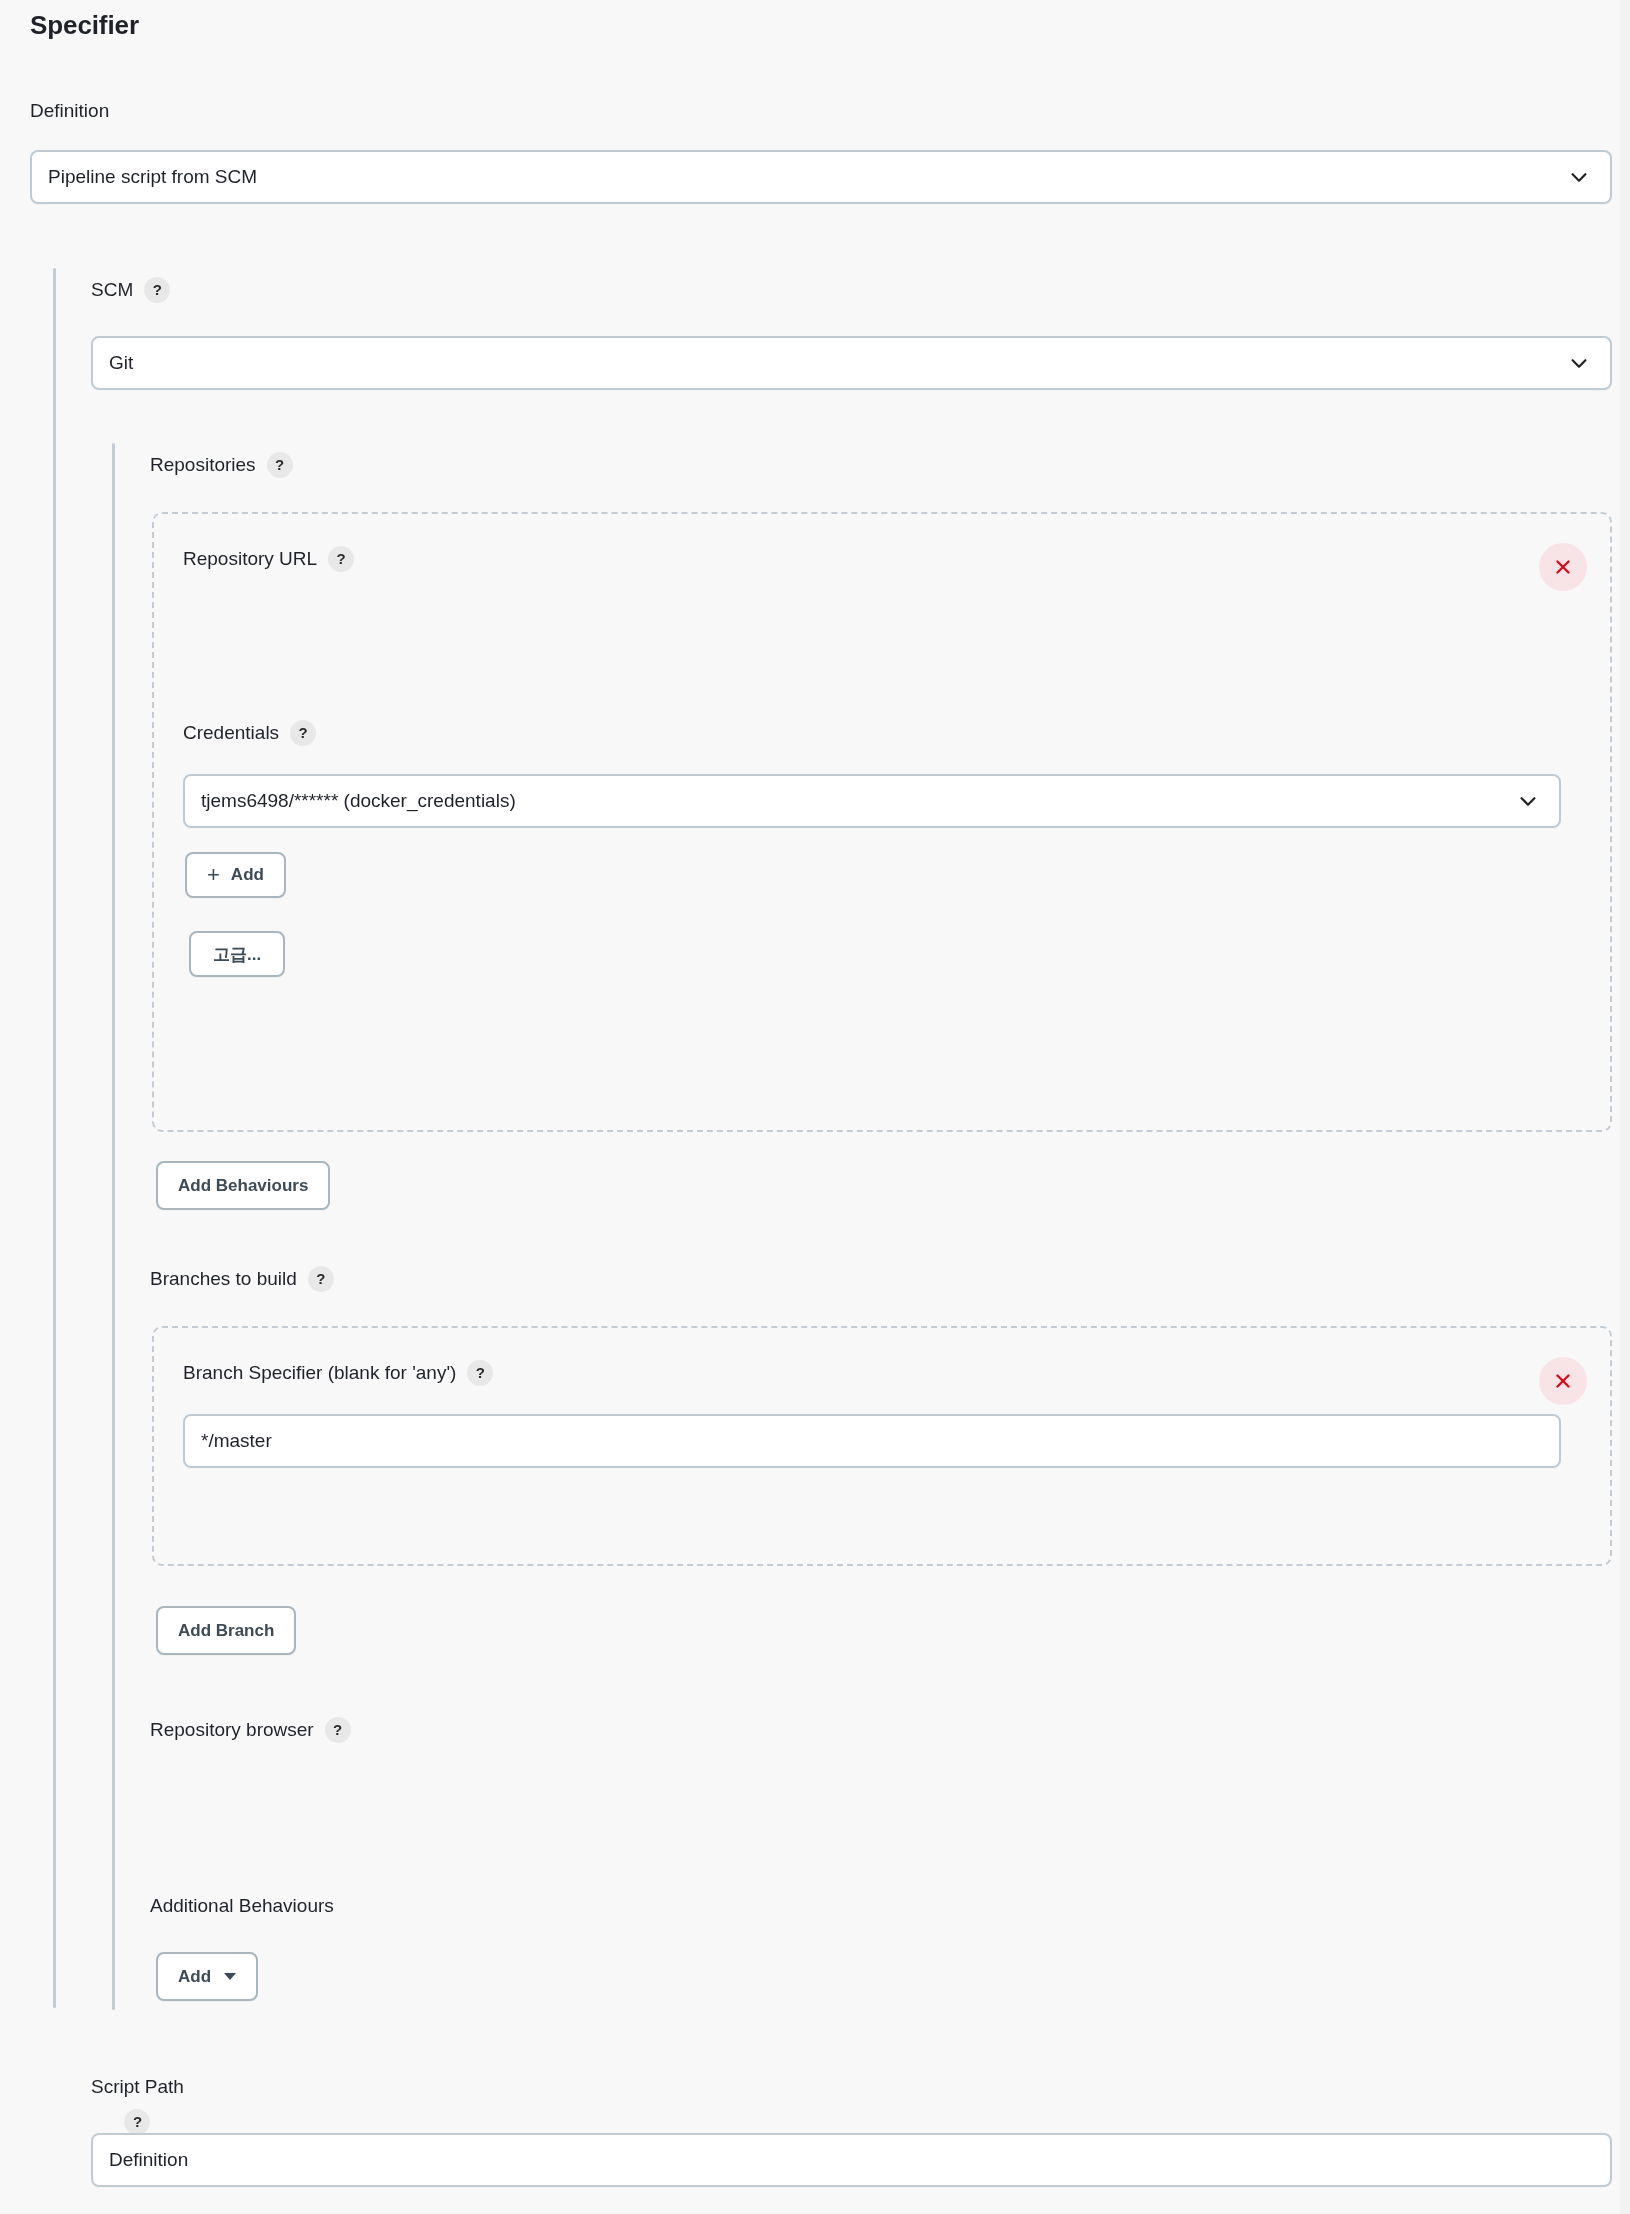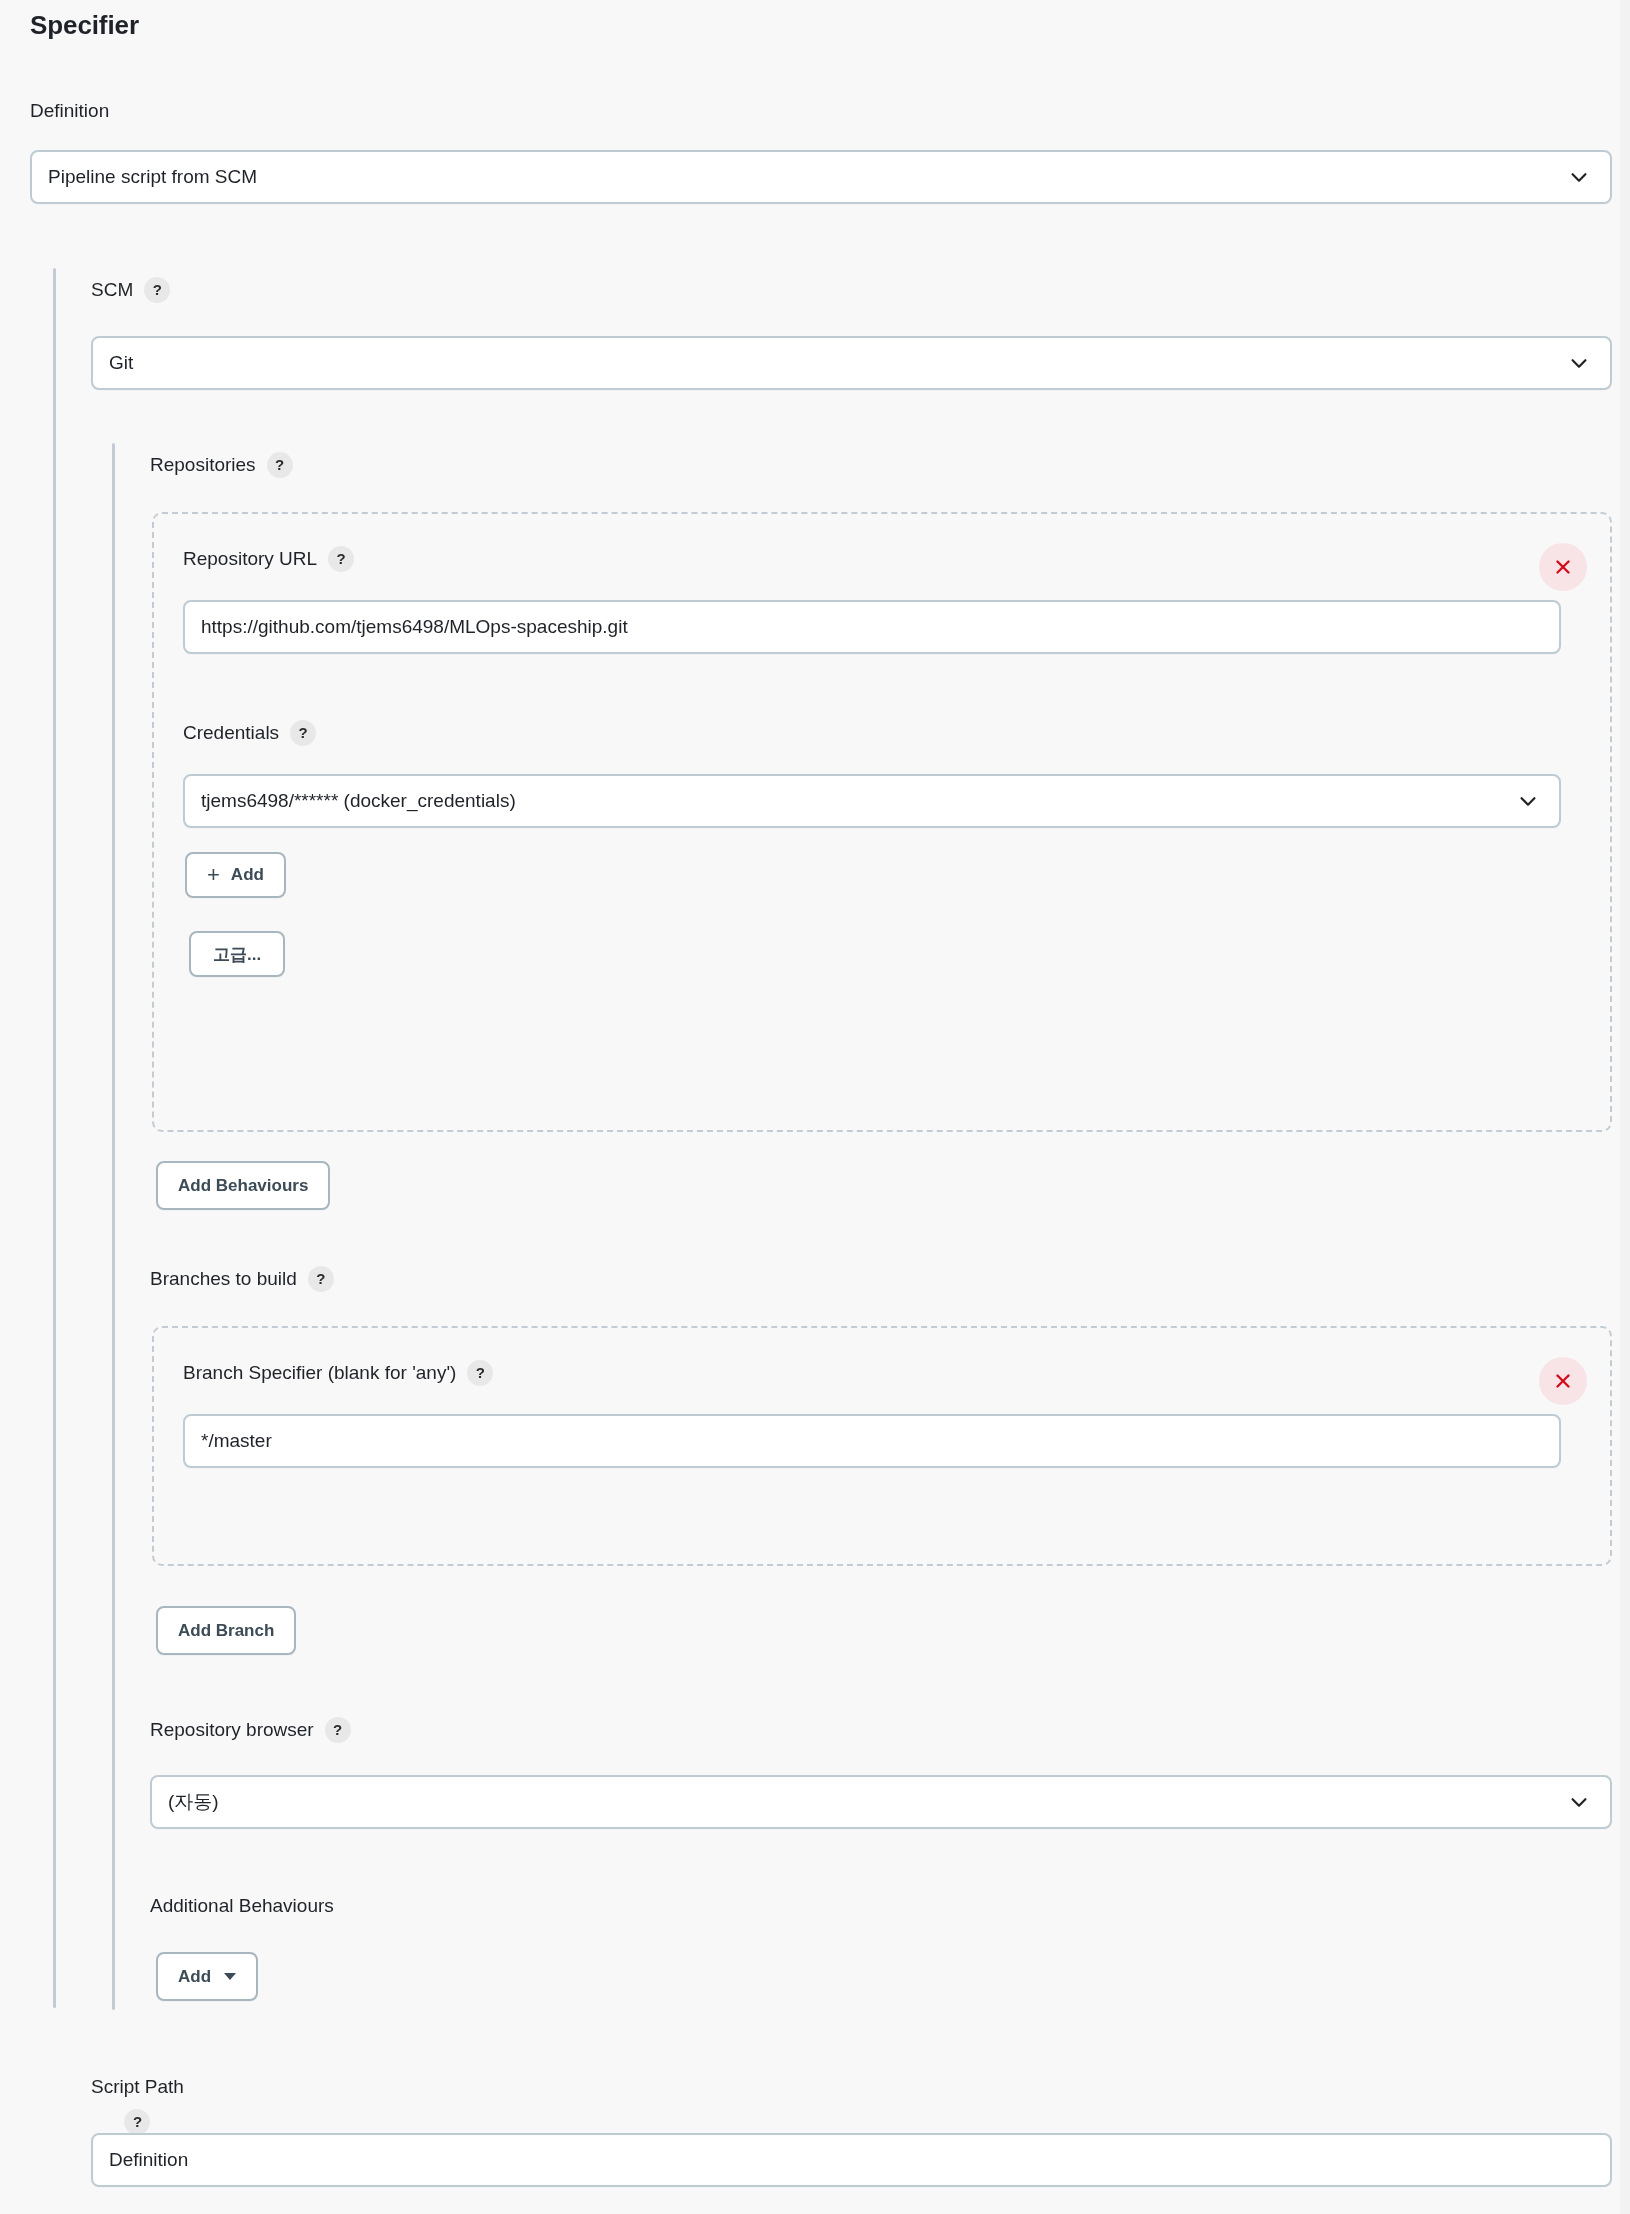--- a/index.html
+++ b/index.html
@@ -195,23 +195,20 @@
           <line x1="6" y1="6" x2="18" y2="18"></line>
           <line x1="18" y1="6" x2="6" y2="18"></line>
         </svg>
     </button>
 
     <div class="section-label" style="position:absolute; left:29px; top:32px;">
       <span>Repository URL</span>
       <span class="help-icon">?</span>
     </div>
 
-    <div class="field" style="position:absolute; left:29px; top:86px; width:1378px;">
-      <span>https://github.com/tjems6498/MLOps-spaceship.git</span>
-    </div>
 
     <div class="section-label" style="position:absolute; left:29px; top:206px;">
       <span>Credentials</span>
       <span class="help-icon">?</span>
     </div>
 
     <div class="field select" style="position:absolute; left:29px; top:260px; width:1378px;">
       <span>tjems6498/****** (docker_credentials)</span>
       <span class="chev">
         <svg viewBox="0 0 24 24" width="22" height="22" fill="none" stroke="#222" stroke-width="2.4" stroke-linecap="round" stroke-linejoin="round">
@@ -260,28 +257,20 @@
 
   <button class="btn" style="position:absolute; left:156px; top:1606px; height:49px;">
     <span>Add Branch</span>
   </button>
 
   <div class="section-label" style="position:absolute; left:150px; top:1717px;">
     <span>Repository browser</span>
     <span class="help-icon">?</span>
   </div>
 
-  <div class="field select" style="position:absolute; left:150px; top:1775px; width:1462px;">
-    <span>(자동)</span>
-    <span class="chev">
-      <svg viewBox="0 0 24 24" width="22" height="22" fill="none" stroke="#222" stroke-width="2.4" stroke-linecap="round" stroke-linejoin="round">
-          <polyline points="5 9 12 16 19 9"></polyline>
-        </svg>
-    </span>
-  </div>
 
   <div class="section-label" style="position:absolute; left:150px; top:1895px;">
     <span>Additional Behaviours</span>
   </div>
 
   <button class="btn" style="position:absolute; left:156px; top:1952px; height:49px;">
     <span>Add</span>
     <span class="caret"></span>
   </button>
 

